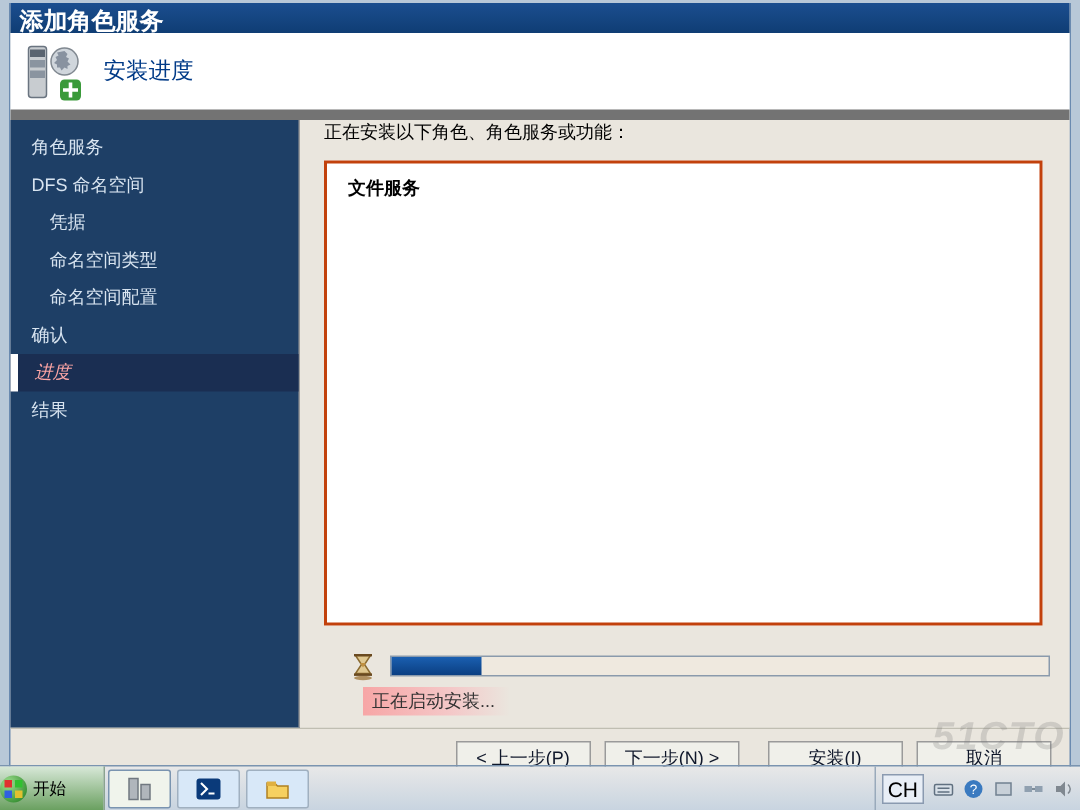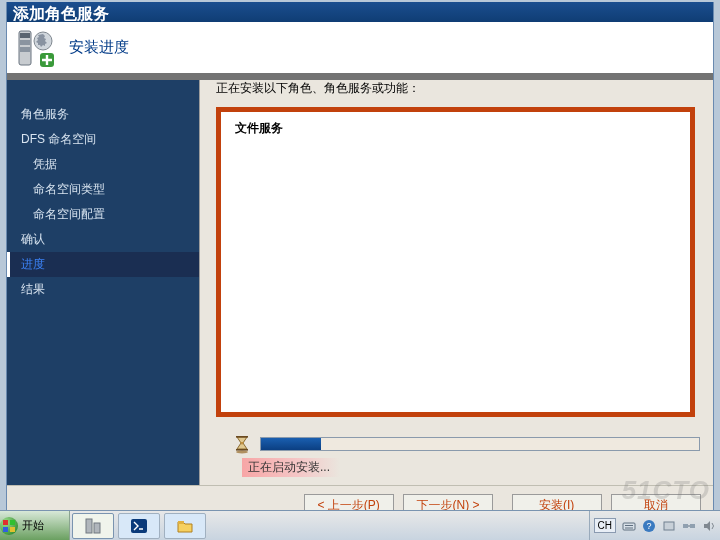--- a/index.html
+++ b/index.html
@@ -40,43 +40,44 @@
   }
   .header-strip .icon { width: 42px; height: 42px; margin-right: 12px; display:flex; }
   .header-strip h1 { font-size: 15px; color: #003a87; font-weight: normal; }
 
   .body-area { display: flex; height: 405px; }
 
   .sidebar {
     width: 193px;
     background: #1e3f66;
     border-right: 1px solid #9c9c9c;
-    padding-top: 22px;
+    padding-top: 6px;
   }
   .sidebar .item { color: #d8e4f0; padding: 4px 0 4px 14px; cursor: default; }
   .sidebar .item.level2 { padding-left: 26px; }
   .sidebar .item.sel {
     background: #1a2e52;
-    color: #3b82f6;
-    border-left: 3px solid #ffffff;
+    color: #fca5a5;
+    border-left: 5px solid #ffffff;
     padding-left: 11px;
+    font-style: italic;
   }
 
   .main-pane {
     flex: 1;
     background: #eae6de;
     padding: 0 18px 6px 16px;
     position: relative;
   }
   .intro-line { color: #000; margin-bottom: 10px; }
   .content-box {
     width: 100%;
     height: 310px;
     background: #fff;
-    border: 5px solid #c2410c;
+    border: 2px solid #c2410c;
     padding: 8px 14px;
   }
   .content-box .entry { font-weight: bold; }
 
   .progress-row {
     position: absolute; left: 32px; bottom: 8px; width: 472px;
   }
   .progress-row .bar-line { display: flex; align-items: center; gap: 8px; }
   .hourglass { width: 20px; height: 20px; }
   .pbar {
@@ -101,21 +102,21 @@
 
   .button-row {
     border-top: 1px solid #c0beb2;
     padding: 8px 12px;
     text-align: right;
   }
   .btn {
     min-width: 90px; height: 22px;
     background: #f0f0ea;
     border: 1px solid #9a9a9a;
-    color: #c2410c;
+    color: #0f172a;
     font-size: 12px;
     margin-left: 6px;
     padding: 0 6px;
   }
   .btn-sep { display:inline-block; width: 6px; }
 
   .taskbar {
     position: absolute; left: 0; bottom: 0;
     width: 720px; height: 30px;
     background: linear-gradient(#e8e8e8, #c8d4e0);
@@ -148,21 +149,21 @@
     background: #d8e8f8;
     display:flex;align-items:center;justify-content:center;
   }
   .task-item.active { background: #f0f4ec; border-color:#7a94b0;}
   .tray {
     margin-left: auto; height:100%; display:flex; align-items:center;
     border-left: 1px solid #9ab;
     padding: 0 4px; gap: 6px;
   }
   .tray-sq {
-    font-size:10px; padding:1px 3px; border:1px solid #8a9ab0; background:#e8eef6;
+    font-size:14px; padding:1px 3px; border:1px solid #8a9ab0; background:#e8eef6;
   }
   .tray-ico { width:14px; height:14px; display:inline-block;}
   .clock {
     text-align: center; padding: 0 6px; line-height: 13px;
   }
   .watermark {
     position: absolute; right: 10px; bottom: 34px;
     font-size: 26px; font-weight: bold; color: rgba(120,120,120,0.25);
     letter-spacing: 1px; font-style: italic;
   }

